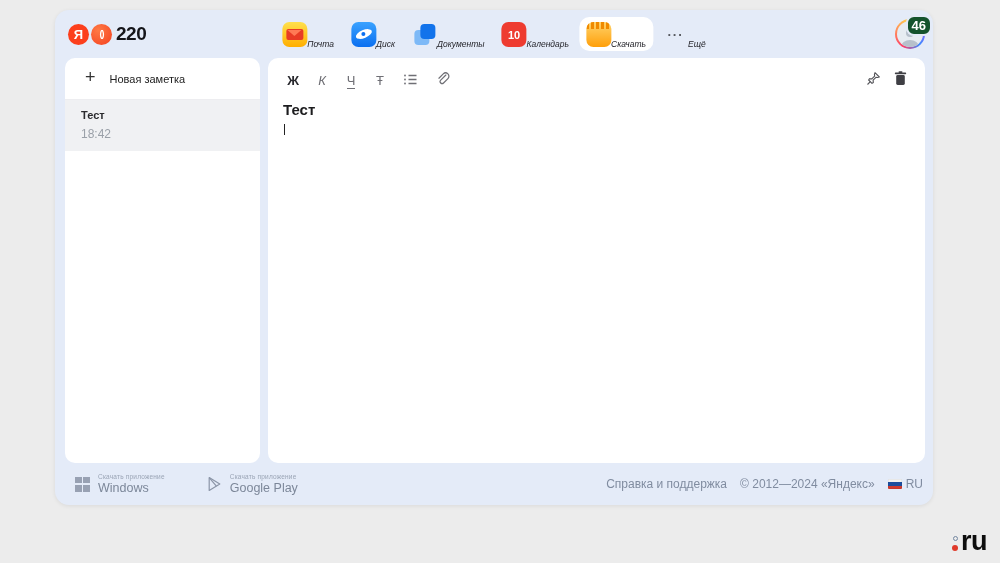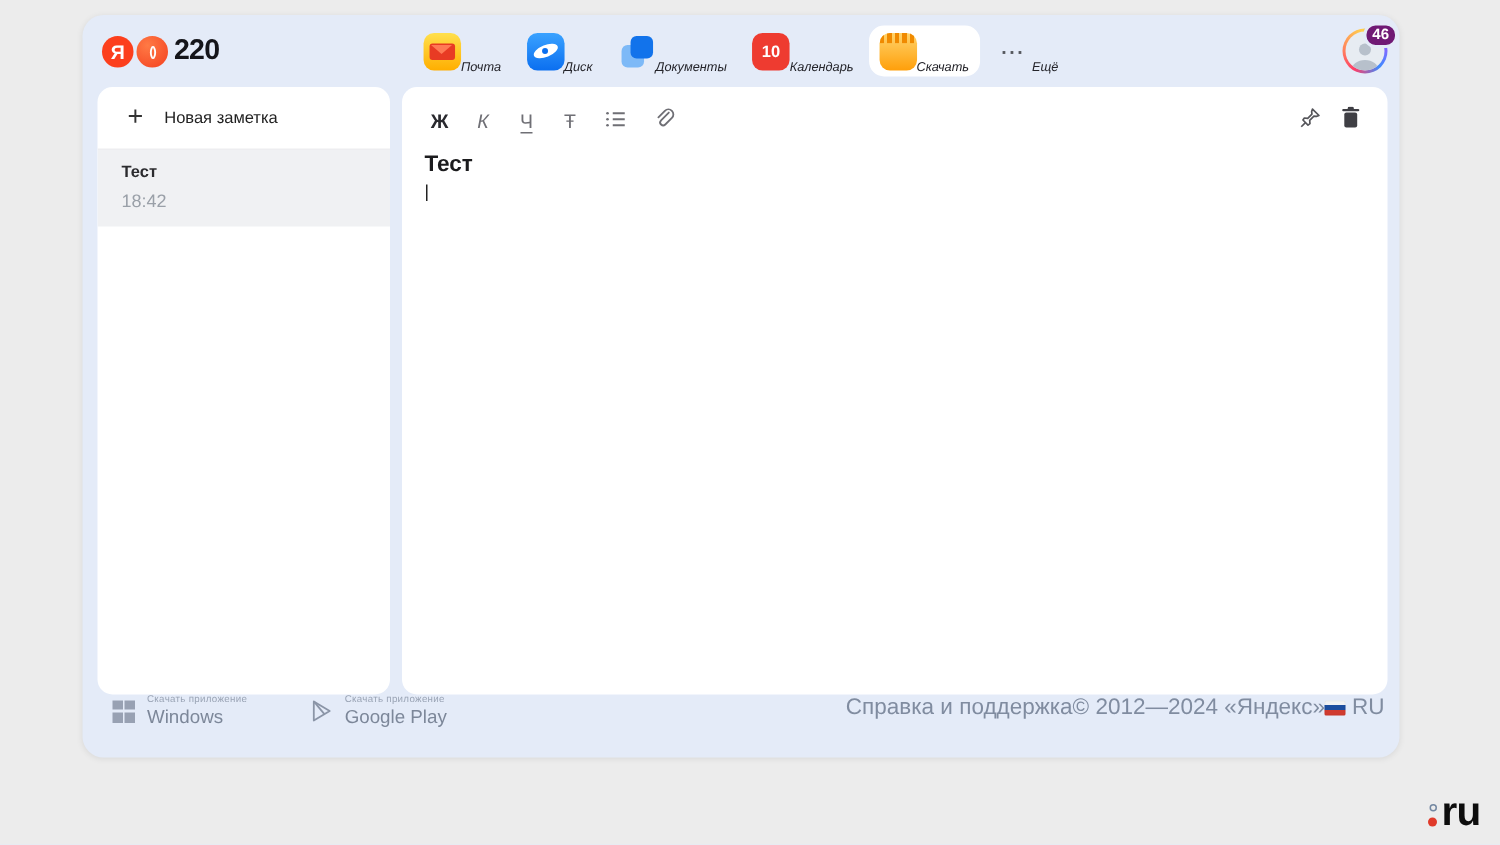--- a/index.html
+++ b/index.html
@@ -58,22 +58,22 @@
   .ic-more { background:transparent; display:flex; align-items:center; justify-content:center; font-size:13px; color:#55585e; letter-spacing:1px; font-weight:700; }
 
   .avatar { position:absolute; right:8px; top:9px; width:30px; height:30px; cursor:pointer; }
   .avatar-ring {
     width:30px; height:30px; border-radius:50%;
     background:conic-gradient(from 210deg,#ff3d67,#ff8a5c,#ffd24d,#9b5cff,#3d8bff,#ff3d67);
     display:flex; align-items:center; justify-content:center;
   }
   .avatar-inner { width:26px; height:26px; border-radius:50%; background:#e7ecf2; overflow:hidden; display:flex; align-items:flex-end; justify-content:center; }
   .avatar-badge {
-    position:absolute; top:-4px; right:-7px; background:#701a75; color:#fff;
-    font-size:10px; font-weight:700; padding:1px 4px; border-radius:8px; border:2px solid #e4ebf8;
+    position:absolute; top:-4px; right:-7px; background:#14532d; color:#fff;
+    font-size:13px; font-weight:700; padding:1px 4px; border-radius:8px; border:2px solid #e4ebf8;
   }
 
   
   .sidebar {
     position:absolute; left:10px; top:48px; width:195px; height:405px;
     background:#fff; border-radius:10px; overflow:hidden;
   }
   .new-note { height:42px; display:flex; align-items:center; border-bottom:1px solid #ededf0; cursor:pointer; }
   .plus { font-size:18px; font-weight:300; color:#333; margin:0 14px 2px 20px; }
   .new-note-lbl { font-size:11px; color:#222; }
@@ -90,28 +90,28 @@
   .tb-bold { color:#29292e; font-weight:700; }
   .tb-italic { font-style:italic; }
   .tb-underline { border-bottom:1px solid #6f6f75; padding-bottom:0px; }
   .tb-right { margin-left:auto; display:flex; align-items:center; gap:13px; }
   .tb-right .tb-btn { margin-right:0; }
   .editor-title { margin:11px 0 0 15px; font-size:15px; font-weight:700; color:#1c1c1e; cursor:text; }
   .editor-body { margin:5px 0 0 15px; font-size:11px; color:#2e2e30; cursor:text; }
   .caret { display:inline-block; width:1px; height:11px; background:#222; vertical-align:-2px; margin-left:1px; }
 
   
-  .ftr { position:absolute; left:0; right:0; bottom:0; height:42px; display:flex; align-items:flex-start; padding:0 10px 0 20px; }
+  .ftr { position:absolute; left:0; right:0; bottom:0; height:42px; display:flex; align-items:center; padding:0 10px 0 20px; }
   .store { display:flex; align-items:center; margin-right:42px; cursor:pointer; }
   .store-ic { margin-right:8px; display:flex; }
   .win-grid { width:15px; height:15px; display:grid; grid-template-columns:1fr 1fr; gap:1.5px; }
   .win-grid span { background:#98a1b3; }
   .store-txt small { display:block; font-size:6.5px; color:#9aa4b5; letter-spacing:.2px; }
   .store-txt b { display:block; font-size:12.5px; font-weight:500; color:#7c8799; margin-top:1px; }
-  .ftr-right { margin-left:auto; display:flex; align-items:center; font-size:15px; color:#808ca0; }
+  .ftr-right { margin-left:auto; display:flex; align-items:center; gap:13px; font-size:12px; color:#808ca0; }
   .help-link { cursor:pointer; }
   .lang { display:flex; align-items:center; gap:4px; cursor:pointer; }
   .flag { width:14px; height:10px; border-radius:1px; background:linear-gradient(180deg,#f2f2f2 0 33%,#1d4e9e 33% 66%,#d03b2f 66% 100%); box-shadow:0 0 0 .5px rgba(0,0,0,.08) inset; }
 
   
   .watermark { position:absolute; right:13px; bottom:6px; display:flex; align-items:center; font-weight:800; font-size:27px; color:#0d0d0d; letter-spacing:-.5px; }
   .wm-colon { display:flex; flex-direction:column; align-items:center; gap:3.5px; margin:4px 3px 0; }
   .wm-dot1 { width:5px; height:5px; border-radius:50%; border:1.5px solid #7387a1; }
   .wm-dot2 { width:6px; height:6px; border-radius:50%; background:#e03a2a; }
 </style>

